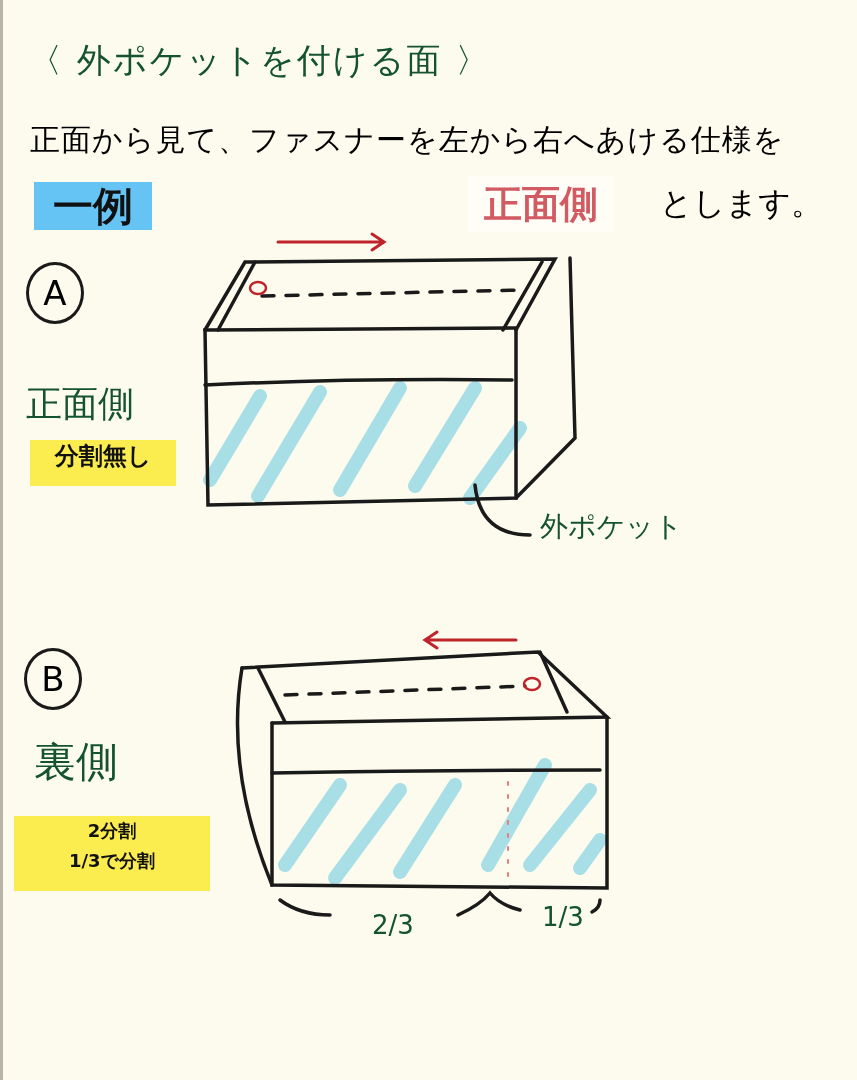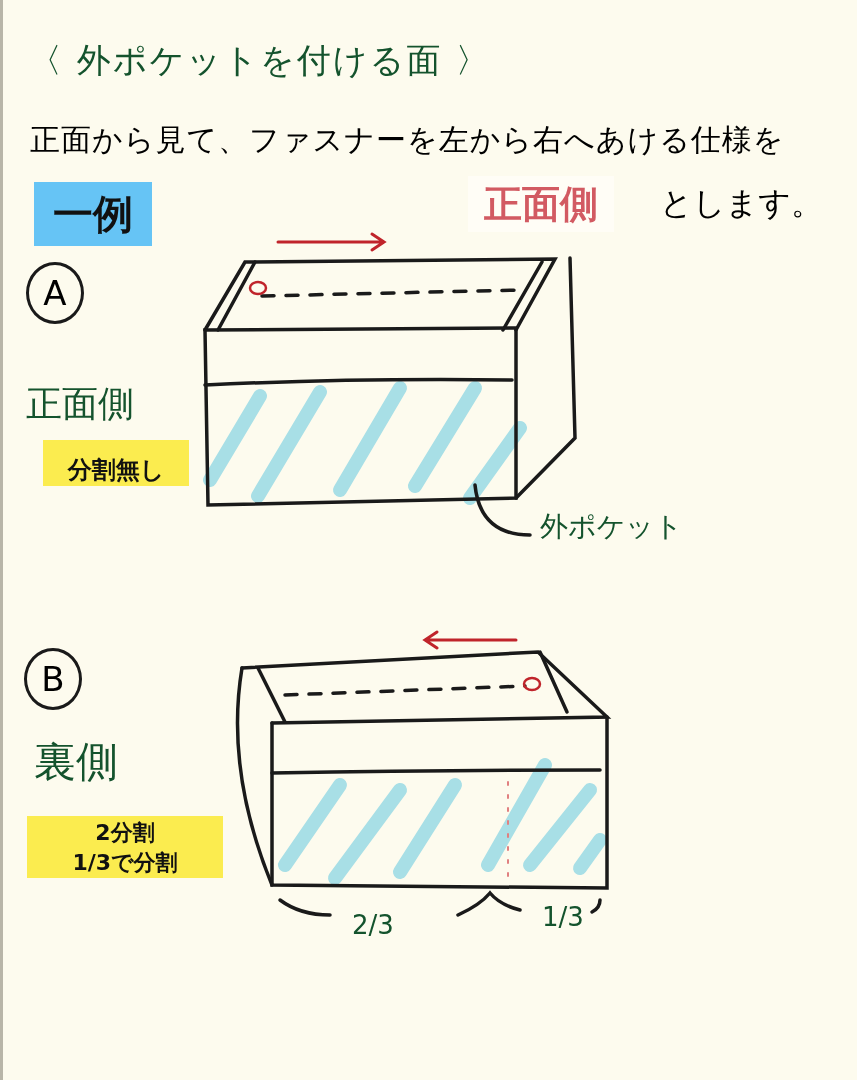--- a/index.html
+++ b/index.html
@@ -3,30 +3,30 @@
 <meta charset="utf-8">
 <style>
   html, body { margin:0; padding:0; }
   body { width:857px; height:1080px; background:#fdfbee; position:relative; overflow:hidden;
          font-family:"DejaVu Sans", sans-serif; }
   .edge { position:absolute; left:0; top:0; width:3px; height:1080px; background:#b8b5a8; }
   .hand { position:absolute; color:#14532d; white-space:nowrap; }
   .title { left:28px; top:38px; font-size:34px; letter-spacing:2px; }
   .red { color:#000000; }
   .subtitle { left:30px; top:120px; font-size:30px; letter-spacing:1px; }
-  .tag-blue { position:absolute; left:34px; top:182px; width:118px; height:64px; background:#66c4f5;
+  .tag-blue { position:absolute; left:34px; top:182px; width:118px; height:48px; background:#66c4f5;
               font-weight:bold; font-size:40px; display:flex; align-items:center; justify-content:center; color:#111; }
   .front-box { position:absolute; left:468px; top:176px; width:146px; height:56px; background:#fffdf6;
                color:#d25a62; font-weight:bold; font-size:38px; display:flex; align-items:center; justify-content:center; }
   .suffix { left:660px; top:182px; font-size:32px; }
   .circle { position:absolute; width:52px; height:56px; border:3px solid #1a1a1a; border-radius:50%;
             display:flex; align-items:center; justify-content:center; font-size:34px; }
   .side-label { font-size:36px; }
   .tag-yellow { position:absolute; background:#fbec4f; font-weight:bold; color:#111; display:flex;
-                flex-direction:column; align-items:center; justify-content:flex-end;margin-left:13px; }
+                flex-direction:column; align-items:center; justify-content:flex-start; }
   svg { position:absolute; left:0; top:0; }
   .pocket-label { left:540px; top:508px; font-size:28px; }
   .frac { font-size:26px; }
 </style>
 </head>
 <body>
 
 <div class="edge"></div>
 
 <div class="hand title">
@@ -44,25 +44,25 @@
 
 <div class="circle" style="left:26px;top:262px;">A</div>
 <div class="hand side-label" style="left:26px;top:380px;">正面側</div>
 <div class="tag-yellow" style="left:30px;top:440px;width:146px;height:46px;font-size:24px;">
   <span>分割無し</span>
 </div>
 <div class="hand pocket-label">外ポケット</div>
 
 <div class="circle" style="left:24px;top:648px;">B</div>
 <div class="hand side-label" style="left:34px;top:734px;font-size:42px;font-family:Liberation Serif, serif;">裏側</div>
-<div class="tag-yellow" style="left:14px;top:816px;width:196px;height:62px;font-size:22px;line-height:30px;">
+<div class="tag-yellow" style="left:14px;top:816px;width:196px;height:75px;font-size:18px;line-height:30px;">
   <span>2分割</span>
   <span>1/3で分割</span>
 </div>
-<div class="hand frac" style="left:352px;top:910px;">2/3</div>
+<div class="hand frac" style="left:372px;top:910px;">2/3</div>
 <div class="hand frac" style="left:528px;top:902px;margin-left:14px;">1/3</div>
 
 <svg width="857" height="1080">
   <g fill="none" stroke-linecap="round">
 
     <g>
       <path d="M278 242 L384 242 M372 234 L384 242 L372 250" stroke="#c0242b" stroke-width="3"></path>
       <g stroke="#a8dfe6" stroke-width="14">
         <line x1="260" y1="396" x2="210" y2="480"></line>
         <line x1="320" y1="392" x2="258" y2="496"></line>

